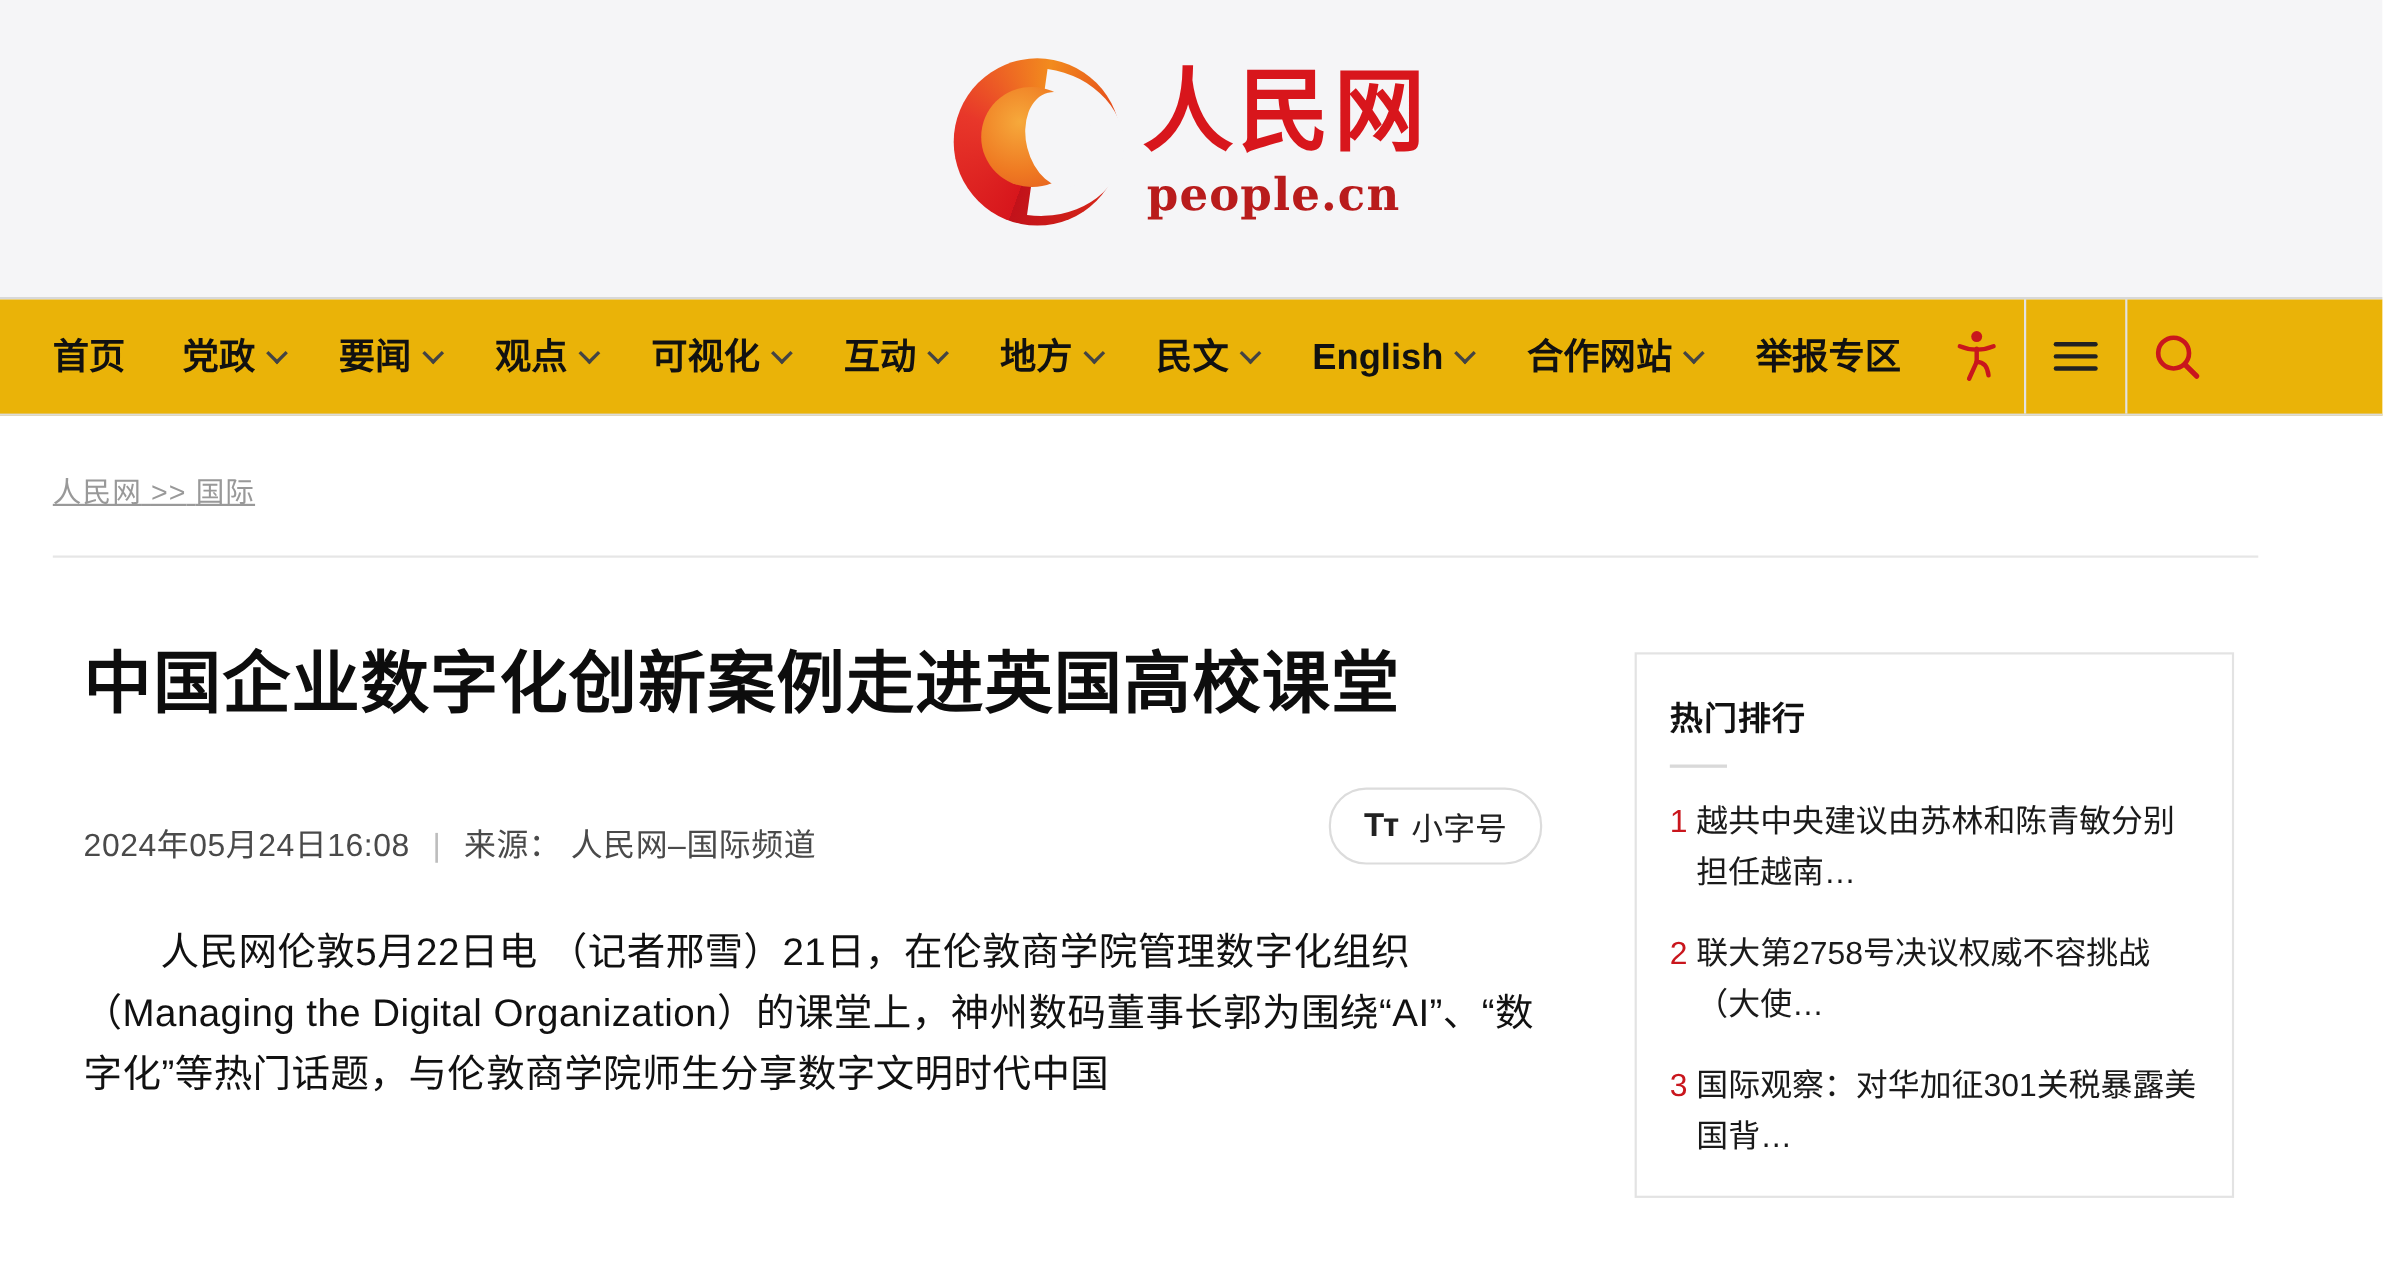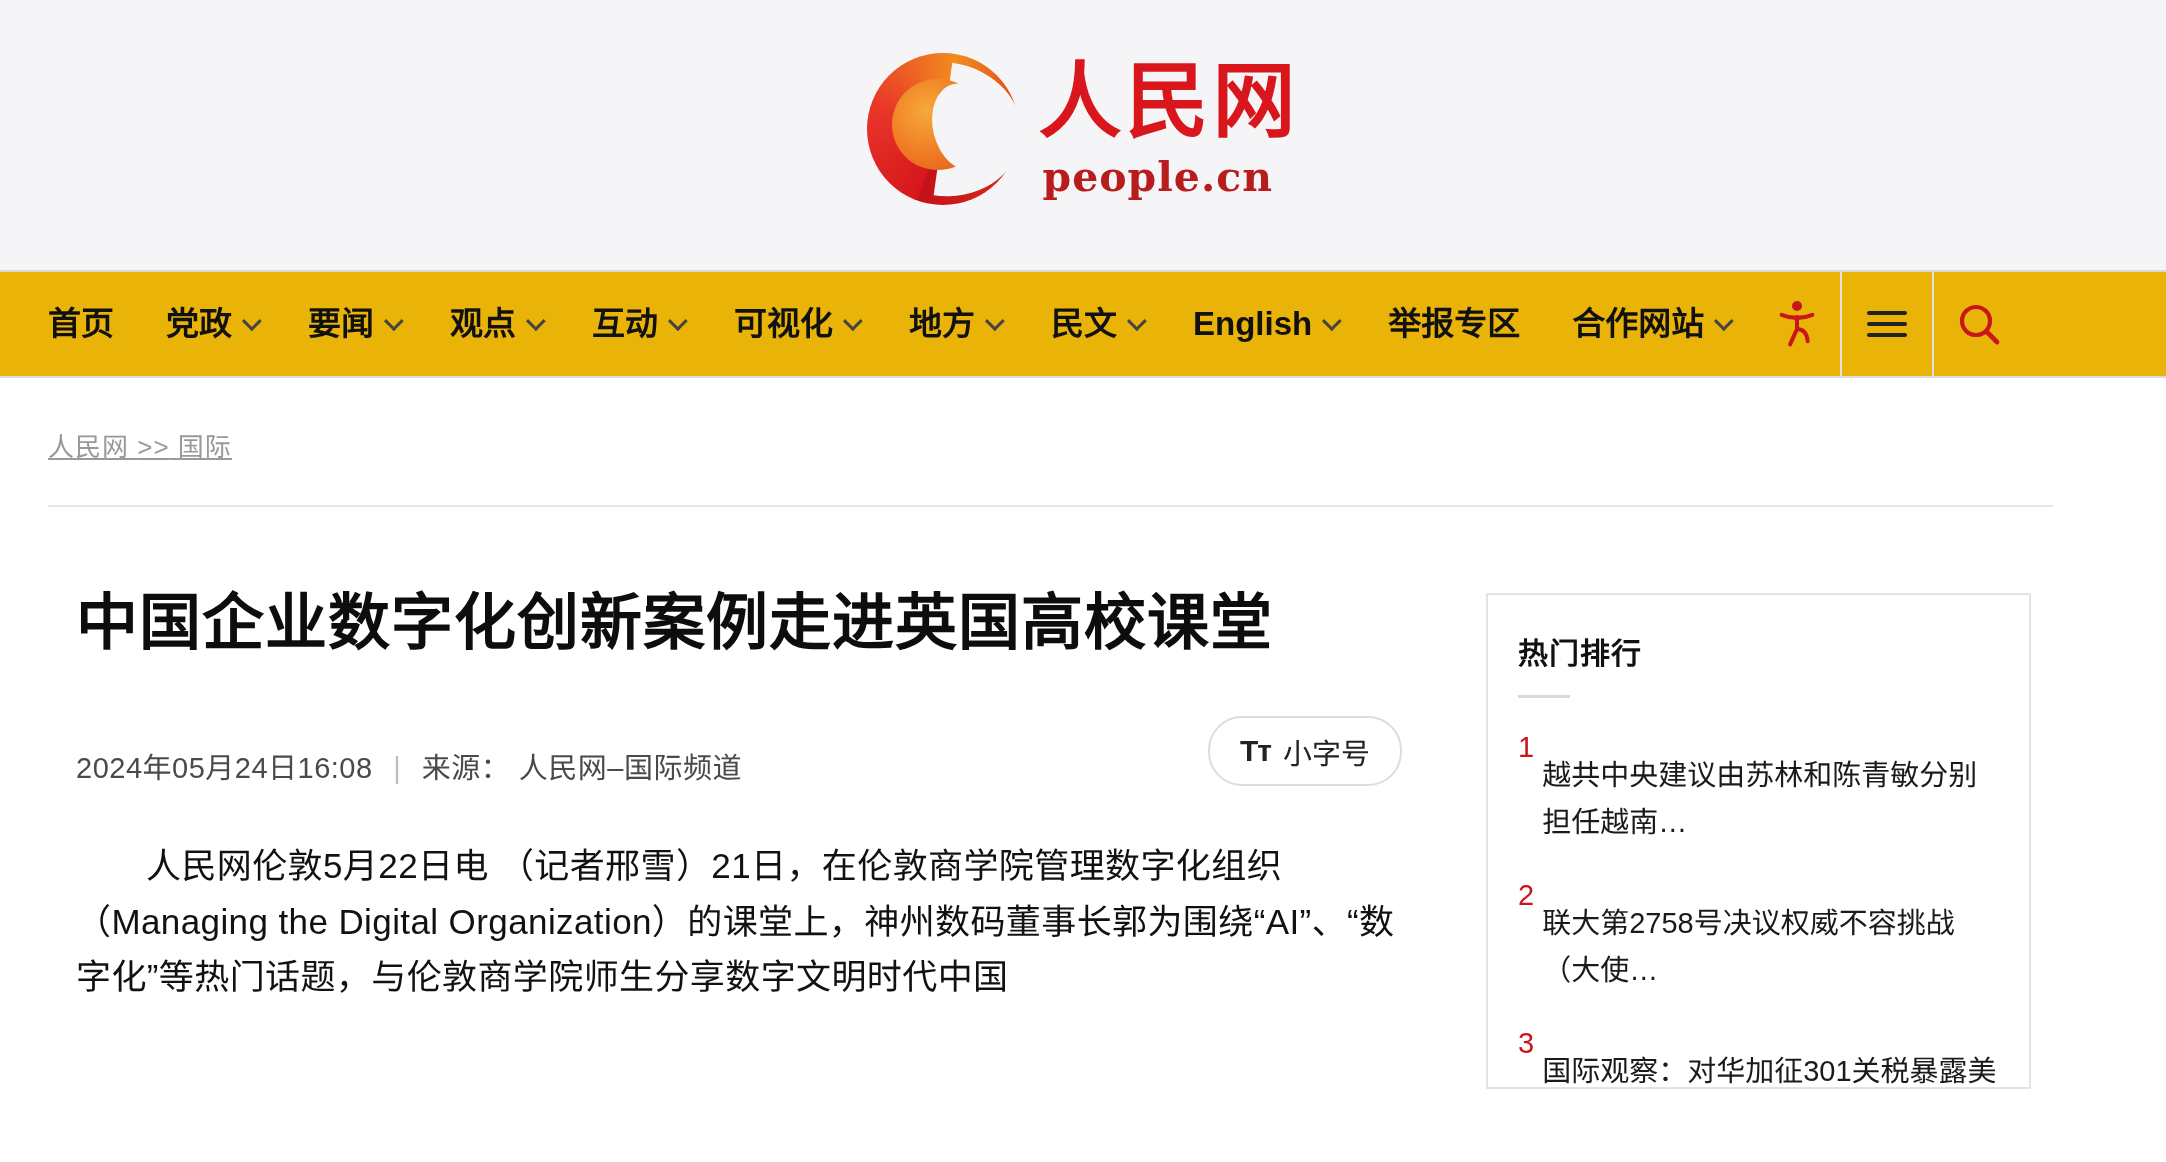--- a/index.html
+++ b/index.html
@@ -246,21 +246,21 @@
     display: flex;
     align-items: flex-start;
     gap: 8px;
     margin-top: 26px;
     font-size: 29px;
     line-height: 1.62;
     color: #222;
     cursor: pointer;
   }
   .rank-num { color: #c9161d; font-weight: 400; flex: 0 0 auto; }
-  .rank-text { color: #1a1a1a; margin-top: 28px; }
+  .rank-text { color: #1a1a1a; }
 </style>
 </head>
 <body>
 
 <header class="masthead">
   <div class="logo-wrap">
     <div class="logo-mark">
       <div class="ring"></div>
       <div class="cut"></div>
       <div class="inner"></div>
@@ -283,45 +283,45 @@
   </div>
   <div class="nav-item">
     <span>要闻</span>
     <i class="chev"></i>
   </div>
   <div class="nav-item">
     <span>观点</span>
     <i class="chev"></i>
   </div>
   <div class="nav-item">
+    <span>可视化</span>
+    <i class="chev"></i>
+  </div>
+  <div class="nav-item">
     <span>互动</span>
     <i class="chev"></i>
   </div>
   <div class="nav-item">
-    <span>可视化</span>
-    <i class="chev"></i>
-  </div>
-  <div class="nav-item">
     <span>地方</span>
     <i class="chev"></i>
   </div>
   <div class="nav-item">
     <span>民文</span>
     <i class="chev"></i>
   </div>
   <div class="nav-item">
     <span>English</span>
     <i class="chev"></i>
   </div>
   <div class="nav-item">
+    <span>合作网站</span>
+    <i class="chev"></i>
+  </div>
+  <div class="nav-item">
     <span>举报专区</span>
-  </div>
-  <div class="nav-item">
-    <span>合作网站</span>
-    <i class="chev"></i>
   </div>
 
   <div class="nav-icons">
     <div class="icon-btn accessibility">
       <svg width="46" height="52" viewBox="0 0 24 26" aria-hidden="true">
         <circle cx="12" cy="3.6" r="2.6" fill="#c9161d"></circle>
         <path d="M4 8.2c2.6 1.1 5.2 1.6 8 1.6s5.4-.5 8-1.6" stroke="#c9161d" stroke-width="2.1" fill="none" stroke-linecap="round"></path>
         <path d="M12 9.4v6.2" stroke="#c9161d" stroke-width="2.1" fill="none" stroke-linecap="round"></path>
         <path d="M12 15.6 8.4 23.6" stroke="#c9161d" stroke-width="2.1" fill="none" stroke-linecap="round"></path>
         <path d="M12 15.6c3.4 0 5.2 2.6 5.6 6.4" stroke="#c9161d" stroke-width="2.1" fill="none" stroke-linecap="round"></path>

